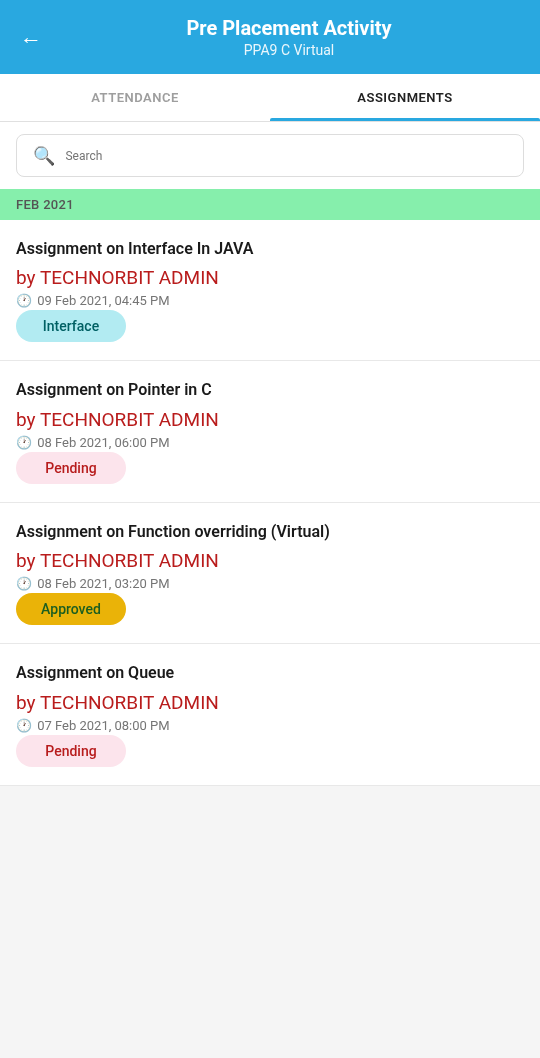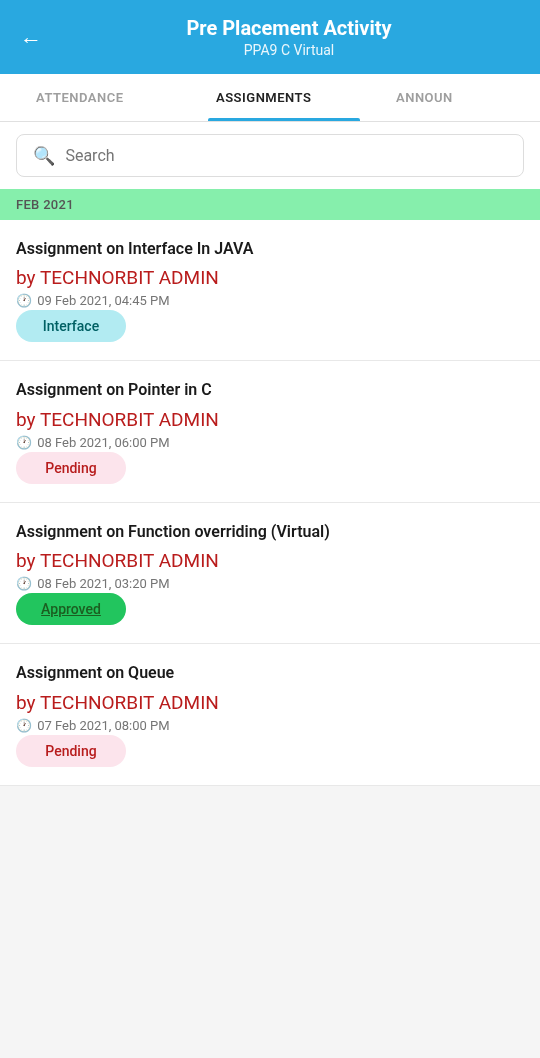--- a/index.html
+++ b/index.html
@@ -53,29 +53,28 @@
 
     
     .tabs {
       background: white;
       display: flex;
       border-bottom: 1px solid #e0e0e0;
     }
 
     .tab {
       flex: 1;
-      text-align: left;
+      text-align: center;
       padding: 16px 8px;
       font-size: 13px;
       font-weight: 600;
       color: #9e9e9e;
       letter-spacing: 0.5px;
       cursor: pointer;
       position: relative;
-      margin-left: 28px;
     }
 
     .tab.active {
       color: #222;
     }
 
     .tab.active::after {
       content: '';
       position: absolute;
       bottom: 0;
@@ -103,21 +102,21 @@
 
     .search-icon {
       color: #9e9e9e;
       font-size: 18px;
       margin-right: 10px;
     }
 
     .search-input {
       border: none;
       outline: none;
-      font-size: 16px;
+      font-size: 12px;
       color: #9e9e9e;
       width: 100%;
       background: transparent;
     }
 
     
     .month-label {
       background: #86efac;
       padding: 8px 16px;
       font-size: 13px;
@@ -190,40 +189,38 @@
       background: #b2ebf2;
       color: #006064;
     }
 
     .status-pending {
       background: #fce4ec;
       color: #b71c1c;
     }
 
     .status-approved {
-      background: #22c55e;
+      background: #eab308;
       color: #1b5e20;
-      text-decoration: underline;
     }
   </style>
 </head>
 <body>
 
 <div class="header">
   <span class="header-back">←</span>
   <div class="header-content">
     <div class="header-title">Pre Placement Activity</div>
     <div class="header-subtitle">PPA9   C Virtual</div>
   </div>
 </div>
 
 <div class="tabs">
   <div class="tab">ATTENDANCE</div>
   <div class="tab active">ASSIGNMENTS</div>
-  <div class="tab">ANNOUN</div>
 </div>
 
 <div class="search-container">
   <div class="search-box">
     <span class="search-icon">🔍</span>
     <input class="search-input" type="text" placeholder="Search" style="">
   </div>
 </div>
 
 <div class="month-label">FEB 2021</div>

